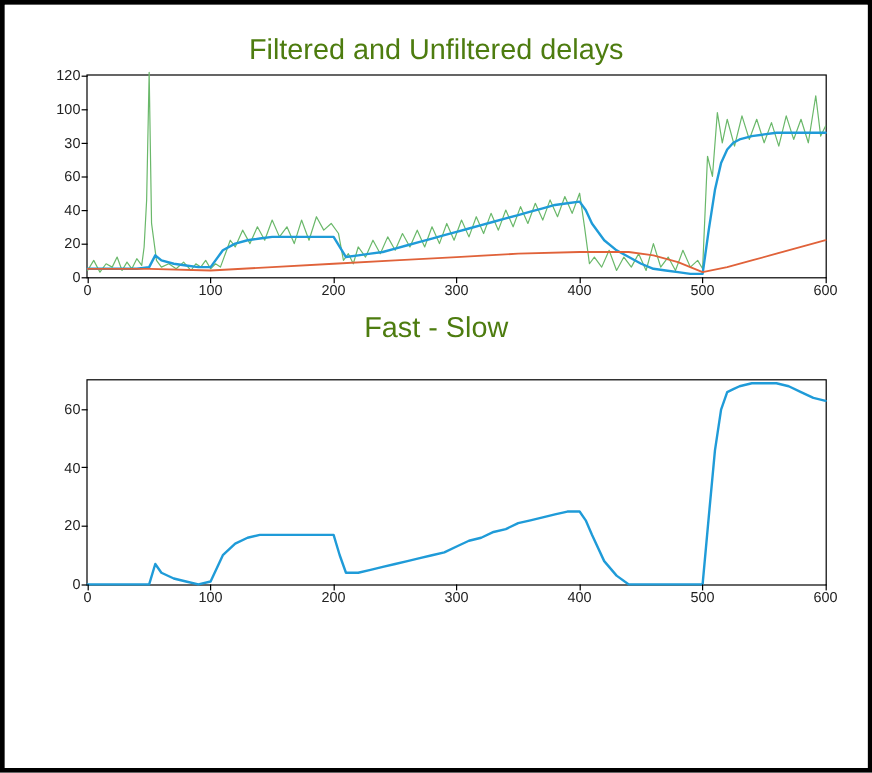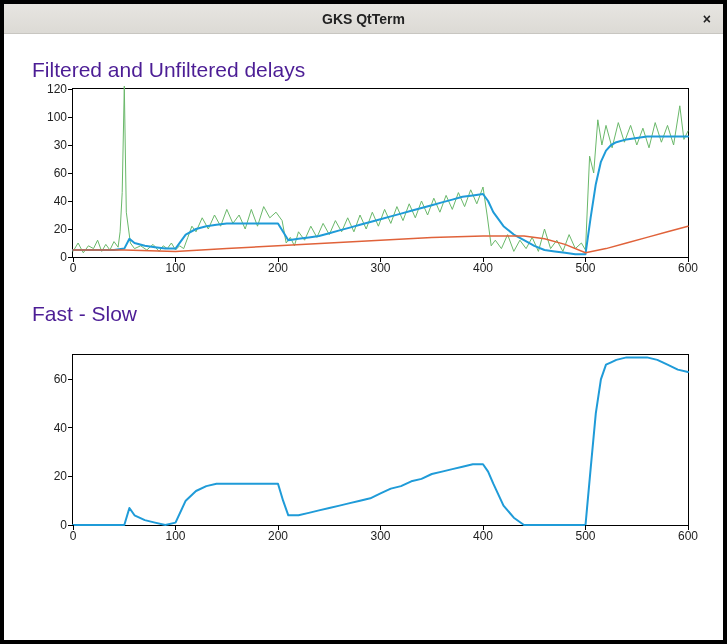--- a/index.html
+++ b/index.html
@@ -12,21 +12,21 @@
     border-bottom:1px solid #c8c6c1;
     display:flex;align-items:center;justify-content:center;position:relative;
     font-weight:600;font-size:14px;color:#222;
   }
   .close{
     position:absolute;right:8px;top:50%;transform:translateY(-50%);
     font-size:14px;font-weight:600;color:#222;cursor:pointer;
     padding:2px 4px;line-height:1;
   }
   .canvas{flex:1;position:relative;background:#fff;padding:24px 28px 26px 28px;}
-  .chart-title{font-size:21px;color:#4c1d95;margin-bottom:6px;}
+  .chart-title{text-align:center;font-size:24px;color:#4d7c0f;margin-bottom:6px;}
   .plot-box{
     position:relative;border:1px solid #000;
     margin-left:40px;margin-right:6px;
   }
   .plot-top{height:170px;}
   .plot-bot{height:172px;margin-top:28px;}
   svg{position:absolute;inset:0;width:100%;height:100%;overflow:visible;}
   .ytick{
     position:absolute;left:-40px;width:34px;text-align:right;
     font-size:12px;color:#222;transform:translateY(-50%);
@@ -37,24 +37,20 @@
   }
   .tickmark{position:absolute;background:#000;}
   .ym{width:5px;height:1px;left:-5px;}
   .xm{width:1px;height:5px;top:100%;}
 </style>
 </head>
 <body>
 
 <div class="frame">
   <div class="window">
-    <div class="titlebar">
-      <span>GKS QtTerm</span>
-      <span class="close">×</span>
-    </div>
     <div class="canvas">
 
       <div class="chart-title">Filtered and Unfiltered delays</div>
       <div class="plot-box plot-top" id="plot-top">
         <svg id="svg-top" preserveAspectRatio="none" viewBox="0 0 615 168">
             <path d="M0.0 162.4 L5.1 154.0 L10.3 163.8 L15.4 156.8 L20.5 159.6 L24.6 151.2 L28.7 162.4 L32.8 155.4 L36.9 161.0 L41.0 152.6 L45.1 158.2 L47.1 142.8 L49.2 103.6 L51.3 -2.8 L53.3 123.2 L57.4 154.0 L61.5 159.6 L67.7 156.8 L73.8 161.0 L80.0 155.4 L86.1 162.4 L90.2 156.8 L94.3 159.6 L98.4 154.0 L102.5 161.0 L106.6 156.8 L110.7 159.6 L114.8 148.4 L118.9 137.2 L123.0 142.8 L129.2 128.8 L135.3 140.0 L141.5 126.0 L147.6 137.2 L153.8 120.4 L159.9 134.4 L166.1 126.0 L172.2 140.0 L178.3 120.4 L184.5 137.2 L190.7 117.6 L196.8 128.8 L203.0 123.2 L209.1 131.6 L213.2 154.0 L217.3 148.4 L221.4 156.8 L225.5 142.8 L231.6 151.2 L237.8 137.2 L243.9 148.4 L250.1 134.4 L256.3 145.6 L262.4 131.6 L268.6 142.8 L274.7 128.8 L280.9 142.8 L287.0 126.0 L293.2 140.0 L299.3 123.2 L305.4 137.2 L311.6 120.4 L317.8 134.4 L323.9 117.6 L330.0 131.6 L336.2 114.8 L342.3 128.8 L348.5 112.0 L354.6 126.0 L360.8 109.2 L366.9 123.2 L373.1 106.4 L379.3 120.4 L385.4 103.6 L391.6 117.6 L397.7 100.8 L403.8 114.8 L410.0 98.0 L414.1 126.0 L418.2 156.8 L422.3 151.2 L428.4 159.6 L434.6 145.6 L440.8 162.4 L446.9 151.2 L453.1 159.6 L459.2 148.4 L465.4 162.4 L471.5 140.0 L477.6 159.6 L483.8 151.2 L489.9 162.4 L496.1 145.6 L502.3 159.6 L508.4 154.0 L512.5 161.0 L516.6 67.2 L520.7 84.0 L524.8 30.8 L528.9 56.0 L533.0 36.4 L539.1 58.8 L545.3 33.6 L551.4 53.2 L557.6 36.4 L563.8 56.0 L569.9 39.2 L576.0 58.8 L582.2 33.6 L588.4 53.2 L594.5 36.4 L600.6 56.0 L606.8 16.8 L610.9 50.4 L615.0 42.0 " fill="none" stroke="#6ab86a" stroke-width="1" stroke-linejoin="round" stroke-linecap="round"></path>
             <path d="M0.0 161.0 L20.5 161.0 L41.0 161.0 L51.3 159.6 L56.4 149.8 L61.5 154.0 L71.8 156.8 L82.0 158.2 L92.3 159.6 L102.5 159.6 L112.7 145.6 L123.0 140.0 L133.3 137.2 L143.5 135.8 L153.8 134.4 L164.0 134.4 L174.3 134.4 L184.5 134.4 L194.8 134.4 L205.0 134.4 L210.1 142.8 L215.3 151.2 L225.5 149.8 L235.8 148.4 L246.0 147.0 L256.3 144.2 L266.5 141.4 L276.8 138.6 L287.0 135.8 L297.3 133.0 L307.5 130.2 L317.8 127.4 L328.0 124.6 L338.3 121.8 L348.5 119.0 L358.8 116.2 L369.0 113.4 L379.3 110.6 L389.5 107.8 L399.8 106.4 L410.0 105.0 L415.1 112.0 L420.3 123.2 L430.5 137.2 L440.8 145.6 L451.0 151.2 L461.3 156.8 L471.5 161.0 L481.8 162.4 L492.0 163.8 L502.3 165.2 L512.5 165.2 L517.6 128.8 L522.8 95.2 L527.9 72.8 L533.0 61.6 L538.1 56.0 L543.3 53.2 L553.5 50.4 L563.8 49.0 L574.0 47.6 L584.3 47.6 L594.5 47.6 L604.8 47.6 L615.0 47.6 " fill="none" stroke="#1f9bd8" stroke-width="2" stroke-linejoin="round" stroke-linecap="round"></path>
             <path d="M0.0 161.0 L51.3 161.0 L102.5 162.4 L153.8 159.6 L205.0 156.8 L256.3 154.0 L307.5 151.2 L358.8 148.4 L410.0 147.0 L430.5 147.0 L451.0 147.0 L471.5 149.8 L492.0 155.4 L512.5 163.8 L533.0 159.6 L553.5 154.0 L574.0 148.4 L594.5 142.8 L615.0 137.2 " fill="none" stroke="#e0623a" stroke-width="1.5" stroke-linejoin="round" stroke-linecap="round"></path>
           </svg>
       <div class="ytick" style="top: 168px;">0</div>
@@ -80,21 +76,21 @@
           <div class="xtick" style="left: 307.5px;">300</div>
           <div class="tickmark xm" style="left: 307px;"></div>
           <div class="xtick" style="left: 410px;">400</div>
           <div class="tickmark xm" style="left: 409.5px;"></div>
           <div class="xtick" style="left: 512.5px;">500</div>
           <div class="tickmark xm" style="left: 512px;"></div>
           <div class="xtick" style="left: 615px;">600</div>
           <div class="tickmark xm" style="left: 614.5px;"></div>
         </div>
 
-      <div class="chart-title" style="margin-top:44px;">Fast - Slow</div>
+      <div class="chart-title" style="margin-top:28px;">Fast - Slow</div>
       <div class="plot-box plot-bot" id="plot-bot">
         <svg id="svg-bot" preserveAspectRatio="none" viewBox="0 0 615 170">
             <path d="M0.0 170.0 L20.5 170.0 L41.0 170.0 L51.3 170.0 L56.4 153.0 L61.5 160.3 L71.8 165.1 L82.0 167.6 L92.3 170.0 L102.5 167.6 L112.7 145.7 L123.0 136.0 L133.3 131.1 L143.5 128.7 L153.8 128.7 L164.0 128.7 L174.3 128.7 L184.5 128.7 L194.8 128.7 L205.0 128.7 L210.1 145.7 L215.3 160.3 L225.5 160.3 L235.8 157.9 L246.0 155.4 L256.3 153.0 L266.5 150.6 L276.8 148.1 L287.0 145.7 L297.3 143.3 L307.5 138.4 L317.8 133.6 L328.0 131.1 L338.3 126.3 L348.5 123.9 L358.8 119.0 L369.0 116.6 L379.3 114.1 L389.5 111.7 L399.8 109.3 L410.0 109.3 L415.1 116.6 L420.3 128.7 L430.5 150.6 L440.8 162.7 L451.0 170.0 L461.3 170.0 L471.5 170.0 L481.8 170.0 L492.0 170.0 L502.3 170.0 L512.5 170.0 L517.6 114.1 L522.8 58.3 L527.9 24.3 L533.0 9.7 L538.1 7.3 L543.3 4.9 L553.5 2.4 L563.8 2.4 L574.0 2.4 L584.3 4.9 L594.5 9.7 L604.8 14.6 L615.0 17.0 " fill="none" stroke="#1f9bd8" stroke-width="2" stroke-linejoin="round" stroke-linecap="round"></path>
           </svg>
       <div class="ytick" style="top: 170px;">0</div>
           <div class="tickmark ym" style="top: 169.5px;"></div>
           <div class="ytick" style="top: 121.429px;">20</div>
           <div class="tickmark ym" style="top: 120.929px;"></div>
           <div class="ytick" style="top: 72.8571px;">40</div>
           <div class="tickmark ym" style="top: 72.3571px;"></div>

